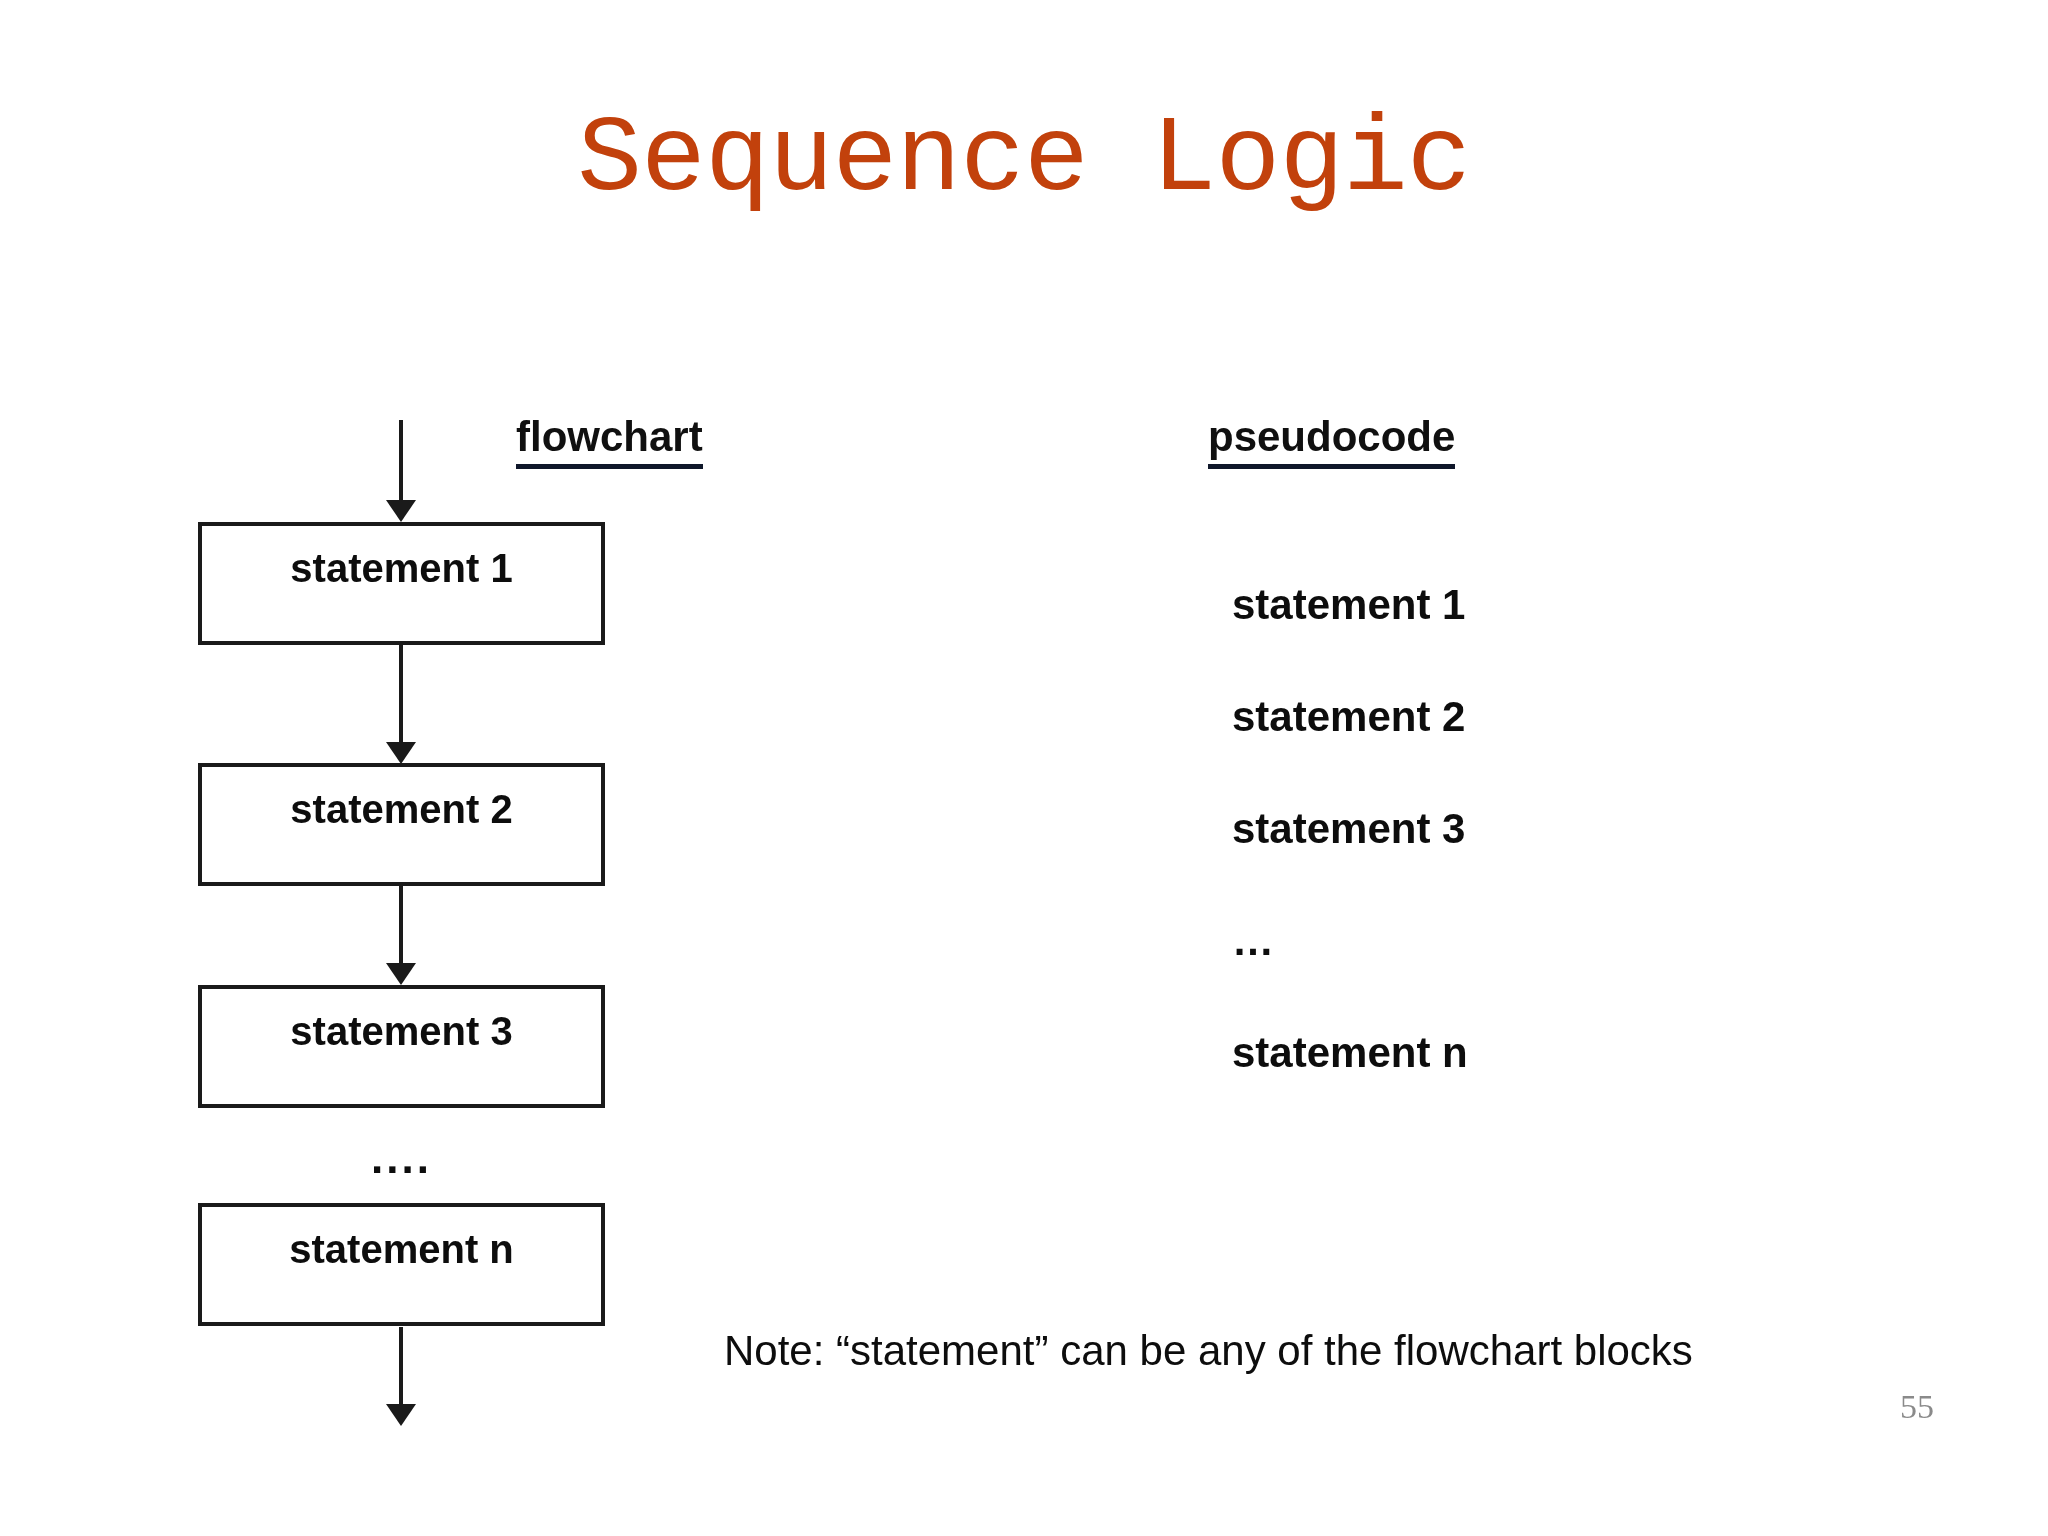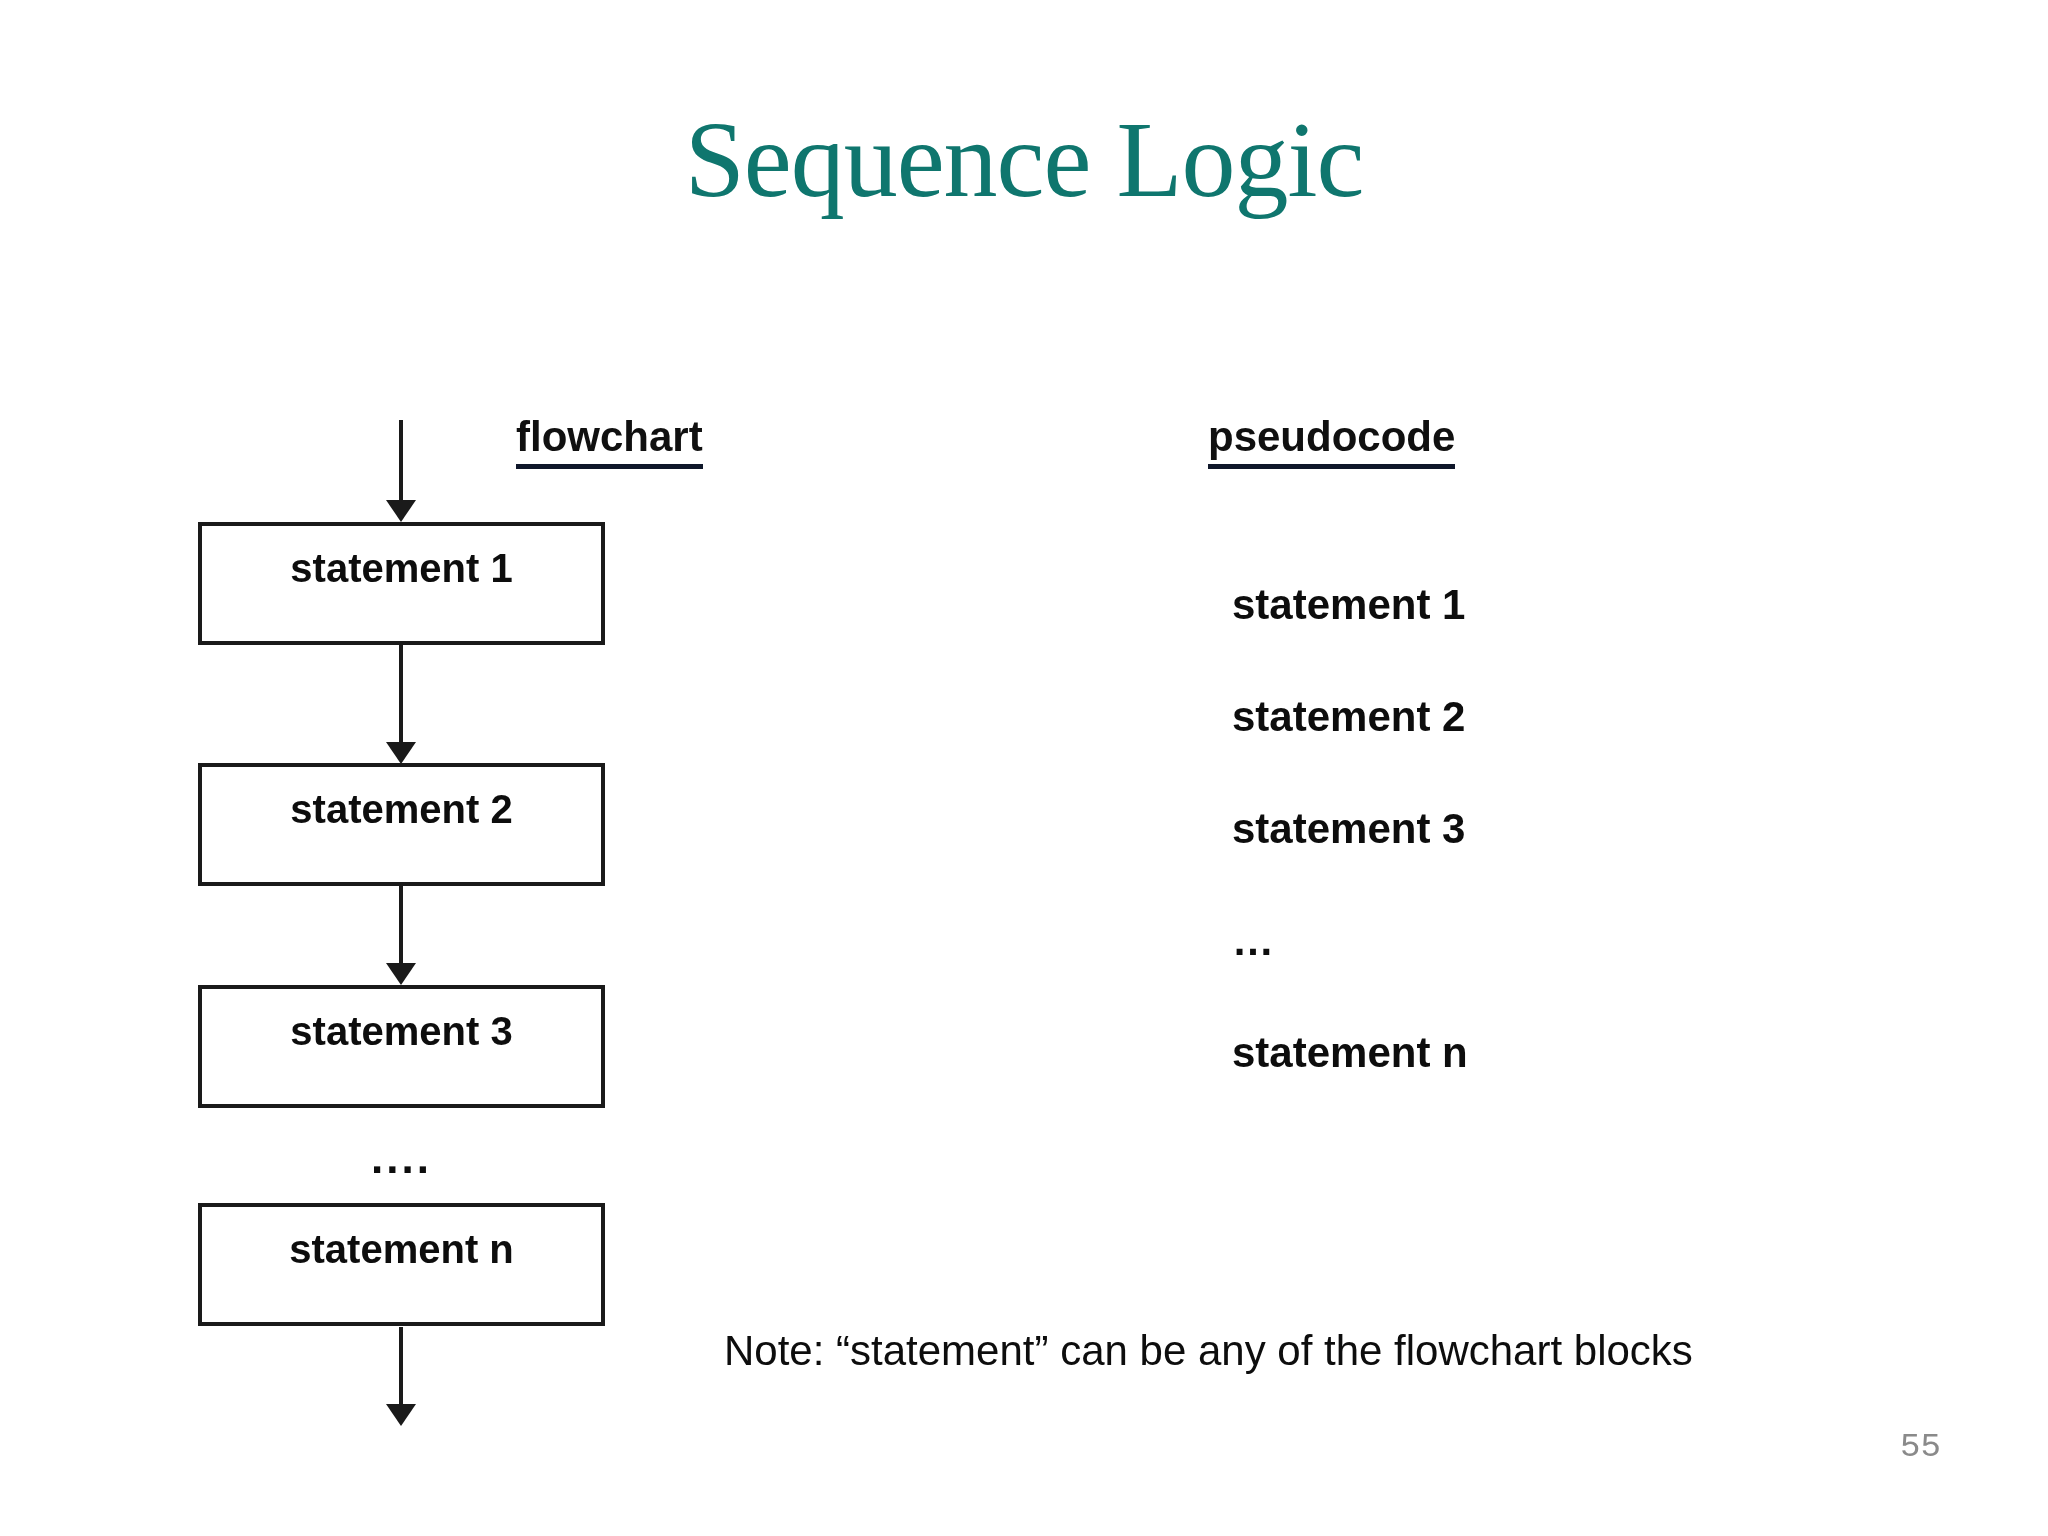--- a/index.html
+++ b/index.html
@@ -16,22 +16,22 @@
     -webkit-font-smoothing: antialiased;
   }
 
   
   #slide-title {
     position: absolute;
     left: 0;
     top: 104px;
     width: 2048px;
     text-align: center;
-    color: #0f766e;
-    font-family: Liberation Serif, serif;
+    color: #c2410c;
+    font-family: Liberation Mono, monospace;
     font-weight: 400;
     font-size: 108px;
     line-height: 112px;
     letter-spacing: -1px;
     white-space: nowrap;
   }
 
   
   .col-heading {
     position: absolute;
@@ -161,22 +161,22 @@
     line-height: 48px;
     color: #0d0d0d;
     white-space: nowrap;
   }
   #note-line .strong { font-weight: normal; }
 
   
   #page-number {
     position: absolute;
     left: 1900px;
-    top: 1428px;
-    font-family: Liberation Mono, monospace;
+    top: 1388px;
+    font-family: Liberation Serif, serif;
     font-size: 34px;
     line-height: 38px;
     color: #8a8a8a;
   }
 </style>
 </head>
 <body>
 
 <div id="slide-title">Sequence Logic</div>
 

